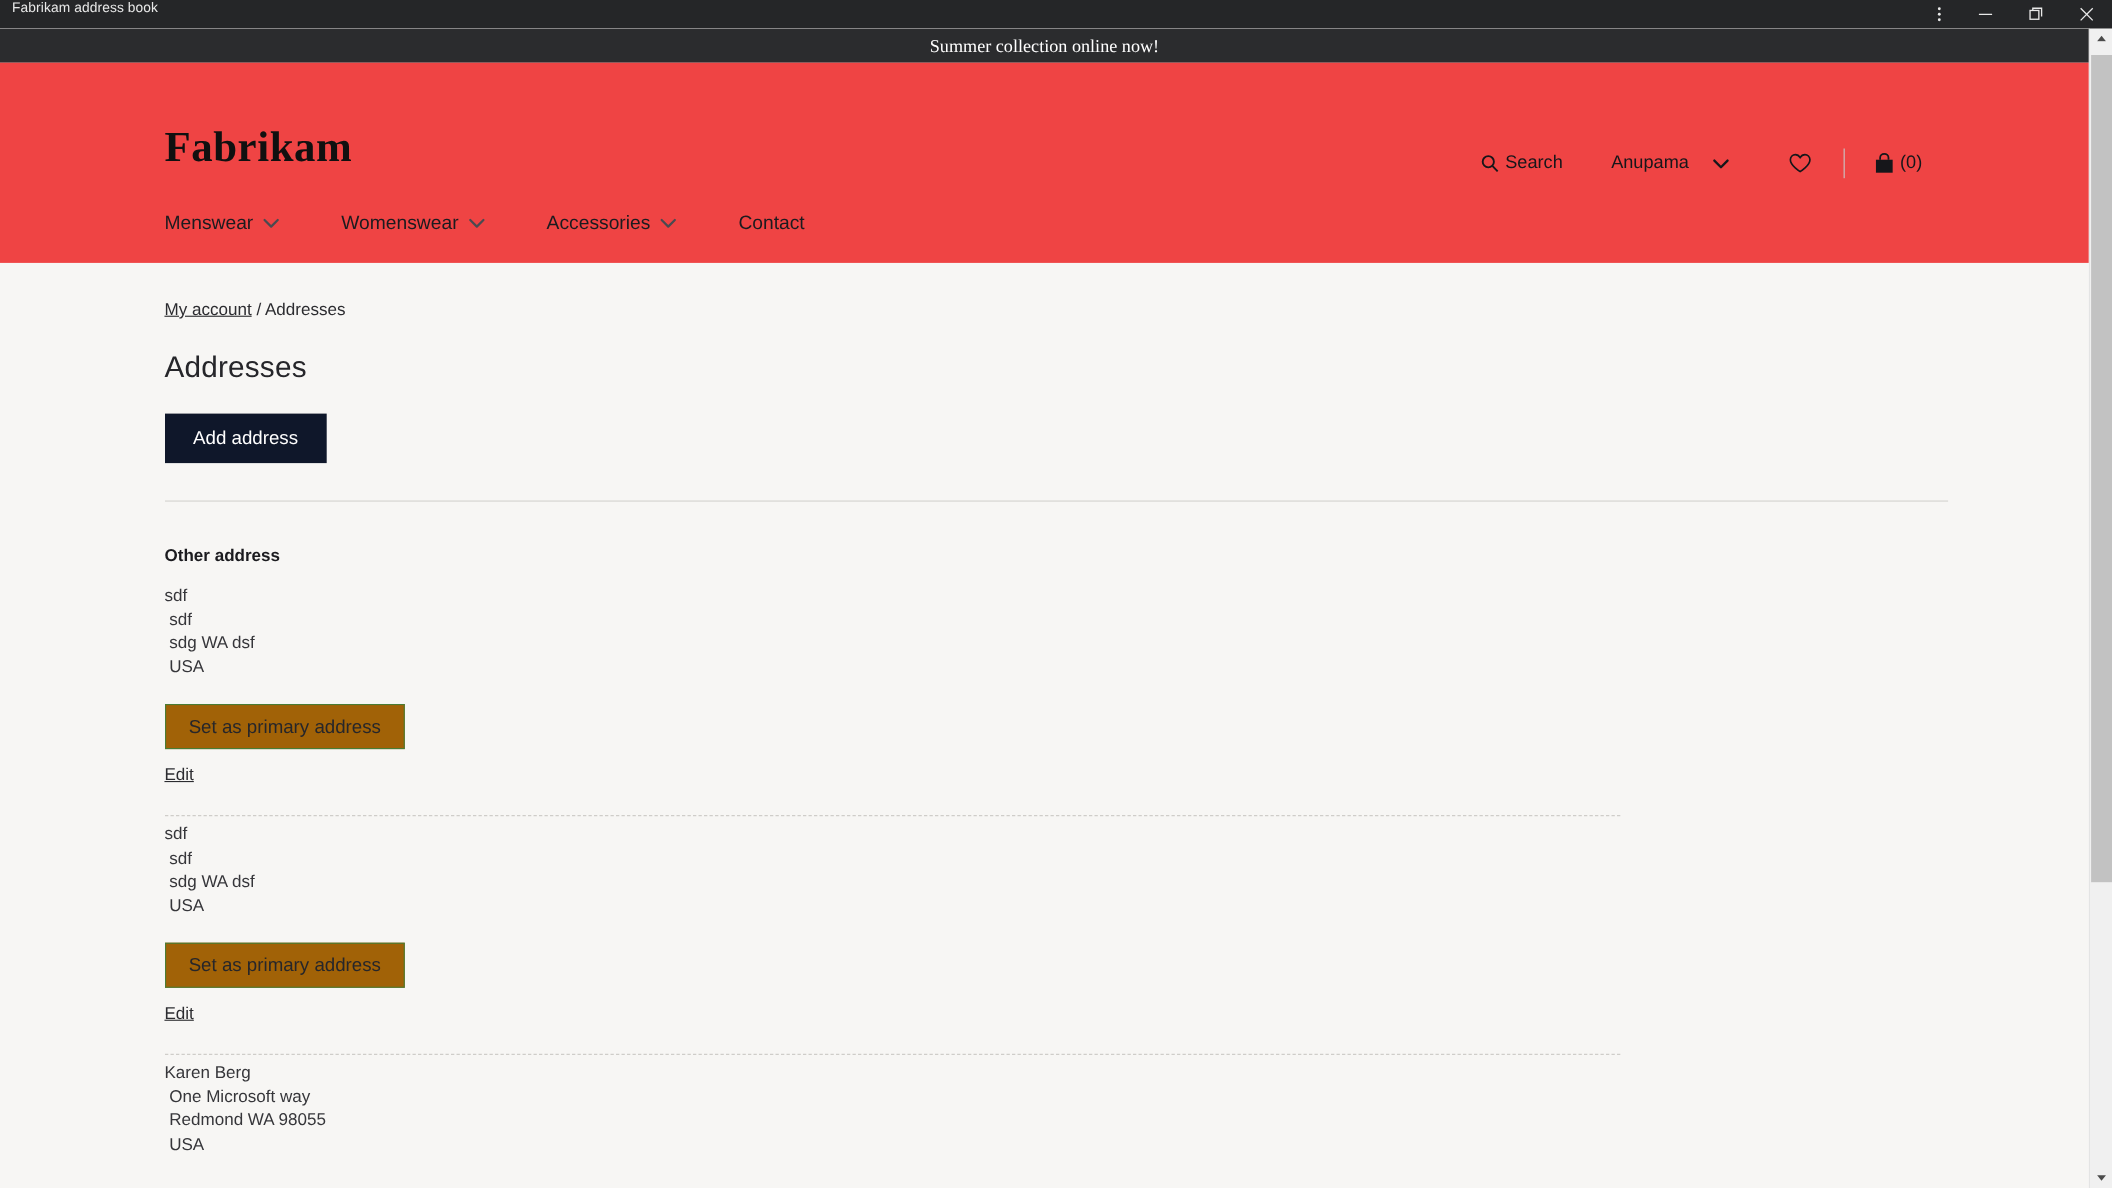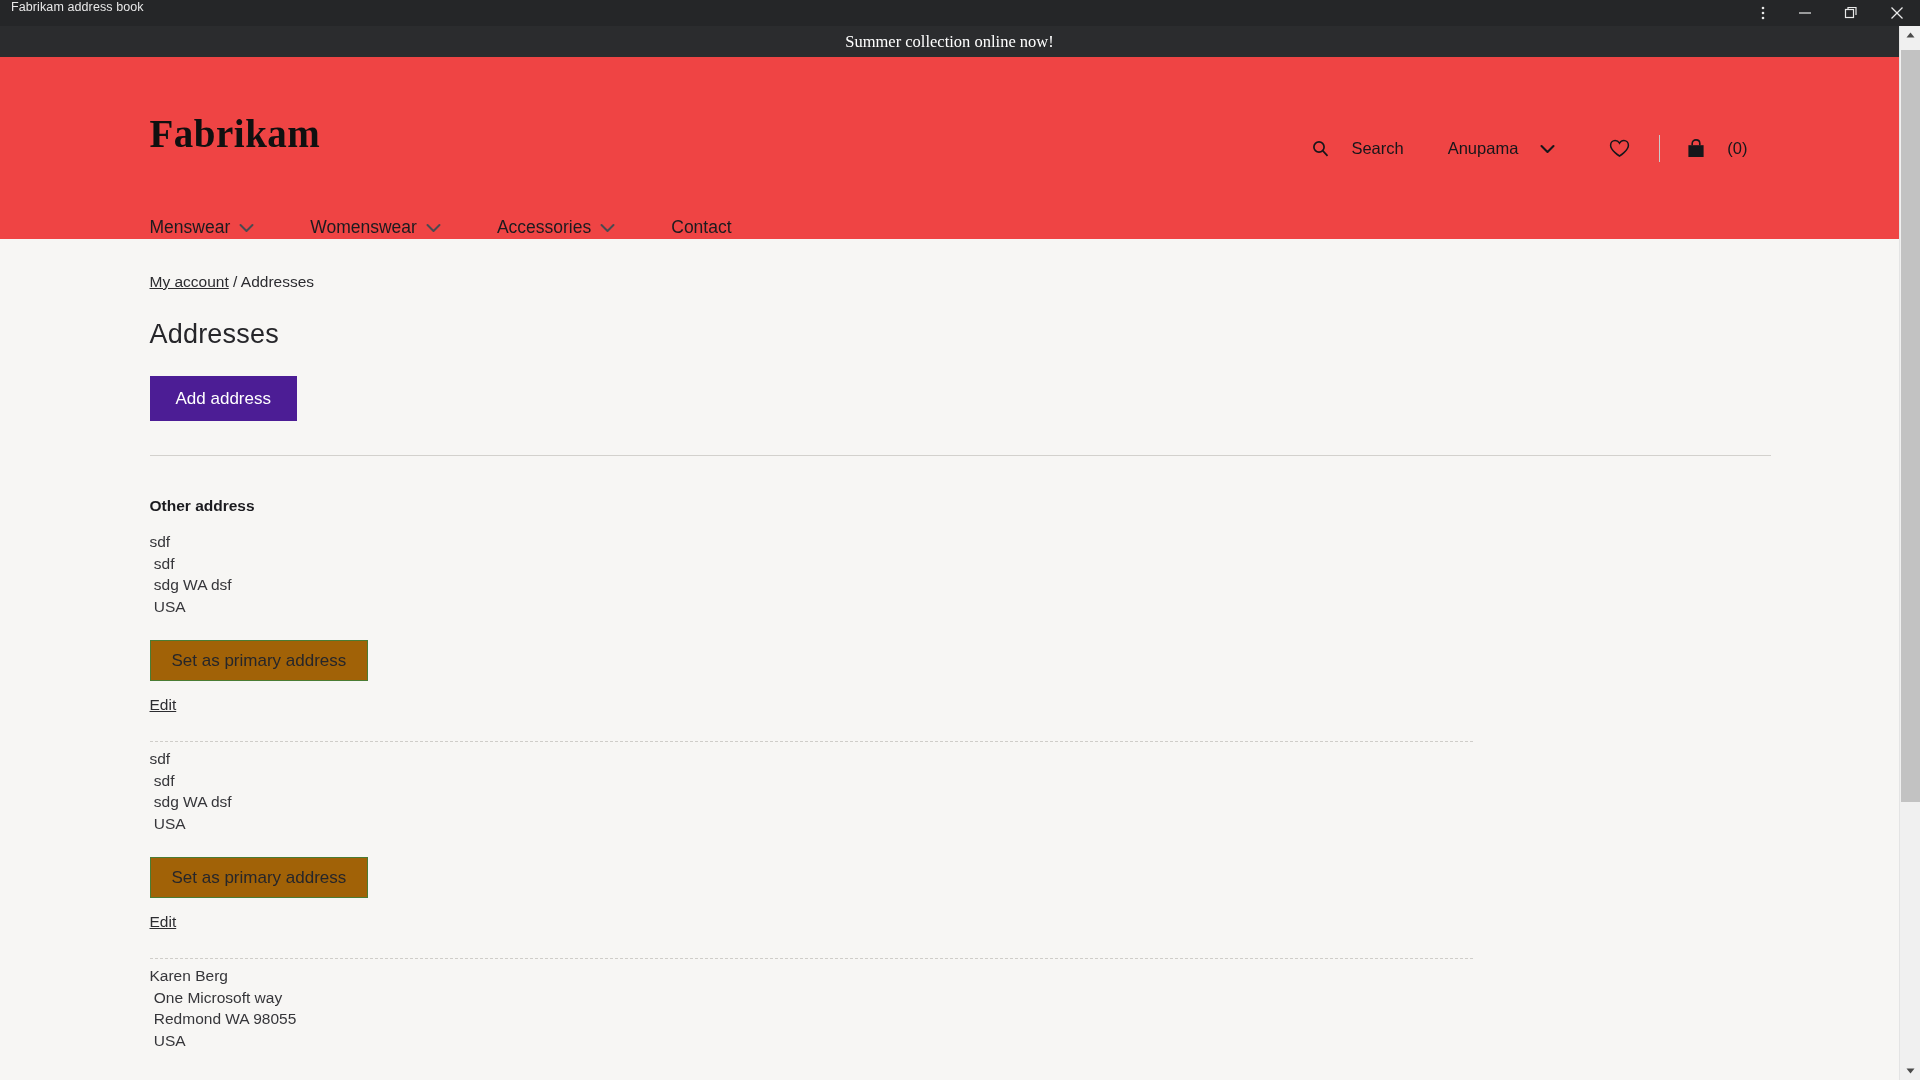--- a/index.html
+++ b/index.html
@@ -92,39 +92,39 @@
   .header-right {
     position: absolute;
     right: 12px; top: 78px;
     display: flex;
     align-items: center;
     gap: 0px;
   }
   .hdr-item {
     display: flex;
     align-items: center;
-    gap: 22px;
+    gap: 5px;
     font-size: 16.5px;
     color: #16161a;
   }
   .hdr-item.search { margin-right: 44px; }
   .hdr-item.account { margin-right: 54px; gap: 22px; }
   .hdr-item.wish { margin-right: 29px; }
   .hdr-divider {
     width: 1px;
     height: 27px;
     background: #c9c9c9;
     margin-right: 27px;
   }
   .hdr-item svg { display: block; }
 
   .main-nav {
     position: absolute;
     left: 10px;
-    top: 160px;
+    top: 135px;
     display: flex;
     align-items: center;
   }
   .nav-item {
     display: flex;
     align-items: center;
     gap: 9px;
     font-size: 17.5px;
     color: #1b1b1f;
     margin-right: 56px;
@@ -154,21 +154,21 @@
     font-weight: 400;
     color: #26262a;
     margin-bottom: 26px;
     letter-spacing: .2px;
   }
 
   .btn-primary {
     display: inline-flex;
     align-items: center;
     justify-content: center;
-    background: #4c1d95;
+    background: #0f172a;
     color: #ffffff;
     border: none;
     font-family: inherit;
     font-size: 17px;
     height: 45px;
     padding: 0 26px;
     cursor: pointer;
   }
 
   .divider-solid {

